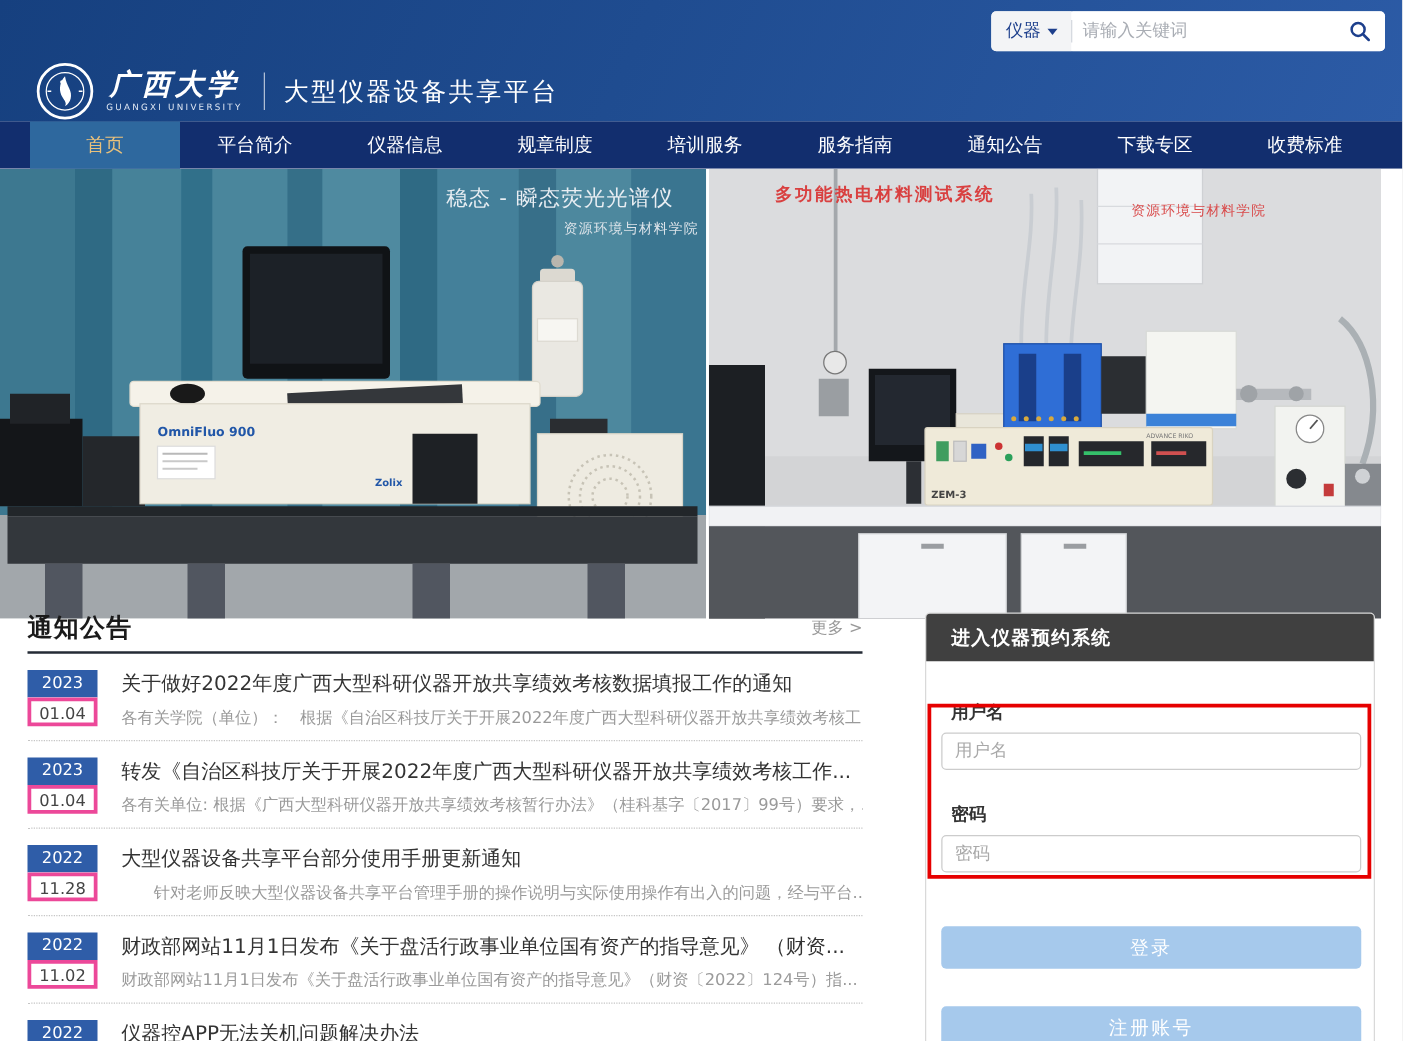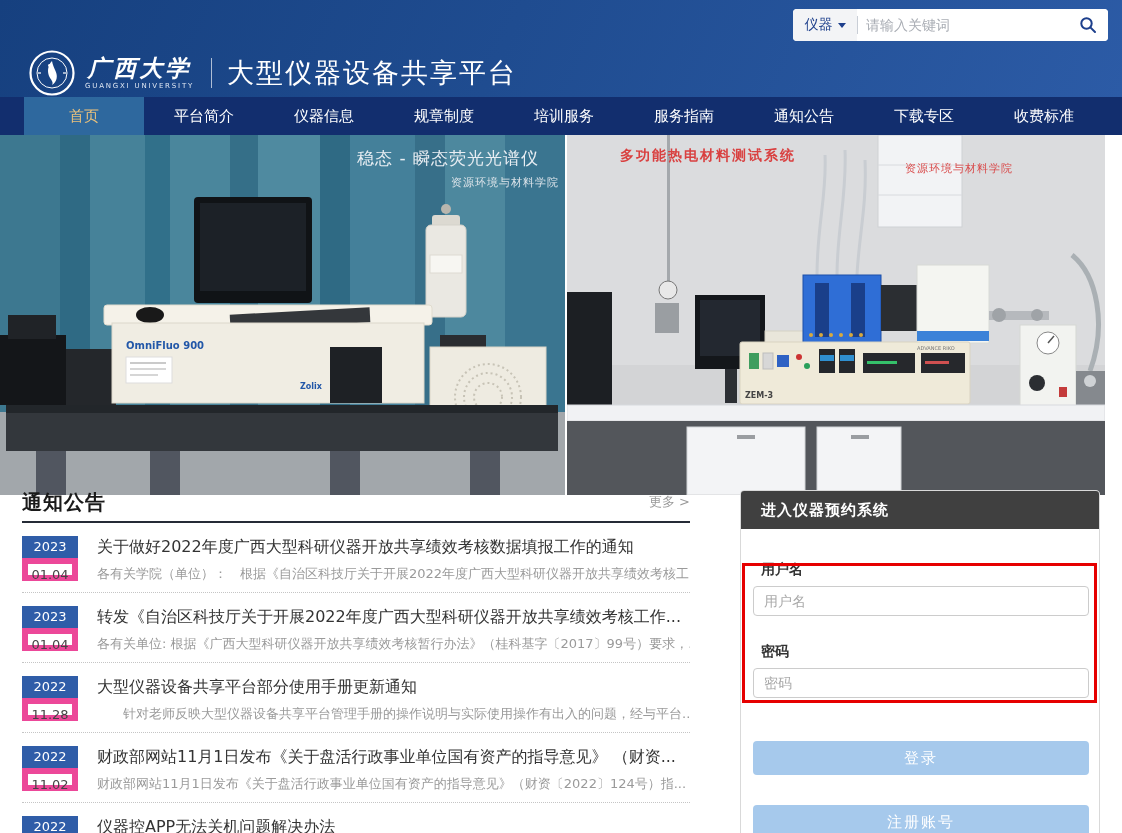--- a/index.html
+++ b/index.html
@@ -8,21 +8,21 @@
   .page { position:relative; width:1122px; height:833px; margin:0 auto; background:#fff; overflow:hidden; }
 
   
   .site-header { position:relative; height:97px; background:linear-gradient(115deg,#16407f 0%, #1f4c90 45%, #2c5ba6 100%); display:flex; align-items:flex-end; }
   .brand { display:flex; align-items:center; margin-left:28px; }
   .logo-svg { width:48px; height:48px; flex:0 0 auto; }
   .brand-names { margin-left:9px; text-align:center; }
   .brand-cn { font-family:"DejaVu Serif","Liberation Serif",serif; font-style:italic; font-weight:bold; font-size:23px; color:#ffffff; letter-spacing:3px; line-height:24px; }
   .brand-en { font-size:7px; color:#dfe7f3; letter-spacing:1.8px; margin-top:2px; }
   .brand-divider { width:1px; height:30px; background:rgba(255,255,255,.65); margin:0 15px 0 17px; }
-  .platform-title { color:#fff; font-size:27px; letter-spacing:2px; font-weight:400; }
+  .platform-title { color:#fff; font-size:20px; letter-spacing:2px; font-weight:400; }
 
   .search-box { position:absolute; right:14px; top:9px; width:315px; height:32px; background:#fff; border-radius:4px; display:flex; align-items:center; overflow:hidden; }
   .search-select { height:100%; width:64px; background:#f3f4f6; color:#1d3f8c; font-size:14px; display:flex; align-items:center; justify-content:center; gap:5px; cursor:pointer; flex:0 0 auto; }
   .caret-down { width:0; height:0; border-left:4px solid transparent; border-right:4px solid transparent; border-top:5px solid #1d3f8c; }
   .search-sep { width:1px; height:18px; background:#c9ced6; flex:0 0 auto; }
   .search-input { flex:1; min-width:0; height:100%; border:none; outline:none; padding:0 8px; font-size:14px; color:#333; font-family:inherit; }
   .search-input::placeholder { color:#a9adb4; }
   .search-btn { width:40px; height:100%; background:#fff; border:none; cursor:pointer; display:flex; align-items:center; justify-content:center; }
 
   
@@ -44,21 +44,21 @@
   
   .notices { position:absolute; left:22px; top:487px; width:668px; }
   .notices-head { display:flex; justify-content:space-between; align-items:center; height:30px; }
   .notices-heading { font-size:20px; font-weight:bold; color:#1a1a1a; letter-spacing:1px; }
   .notices-more { font-size:13px; color:#999; cursor:pointer; text-decoration:none; }
   .notices-rule { border:none; border-top:2px solid #252b36; margin-top:4px; }
   .notice-item { height:70px; display:flex; align-items:flex-start; padding-top:13px; border-bottom:1px dotted #c5c5c5; }
   .notice-item:last-child { border-bottom:none; }
   .date-badge { width:56px; flex:0 0 auto; }
   .date-year { height:22px; line-height:22px; text-align:center; background:#2f5da8; color:#fff; font-size:13px; }
-  .date-day { height:23px; line-height:21px; text-align:center; border:6px solid #ec4899; background:#fff; color:#444; font-size:13px; }
+  .date-day { height:23px; line-height:21px; text-align:center; border:3px solid #ec4899; background:#fff; color:#444; font-size:13px; }
   .notice-texts { flex:1; min-width:0; margin-left:19px; }
   .notice-title { font-size:16px; color:#333; line-height:22px; white-space:nowrap; overflow:hidden; cursor:pointer; }
   .notice-summary { font-size:13px; color:#9a9a9a; margin-top:7px; white-space:nowrap; overflow:hidden; }
 
   
   .login-panel { position:absolute; left:740px; top:490px; width:360px; height:362px; background:#fff; border:1px solid #d9d9d9; border-radius:4px; }
   .panel-header { height:38px; line-height:38px; background:#404040; border-radius:3px 3px 0 0; color:#fff; font-size:15px; font-weight:bold; padding-left:20px; letter-spacing:1px; }
   .field-label { position:absolute; left:20px; font-size:14px; font-weight:bold; color:#333; }
   .label-username { top:70px; }
   .label-password { top:152px; }

